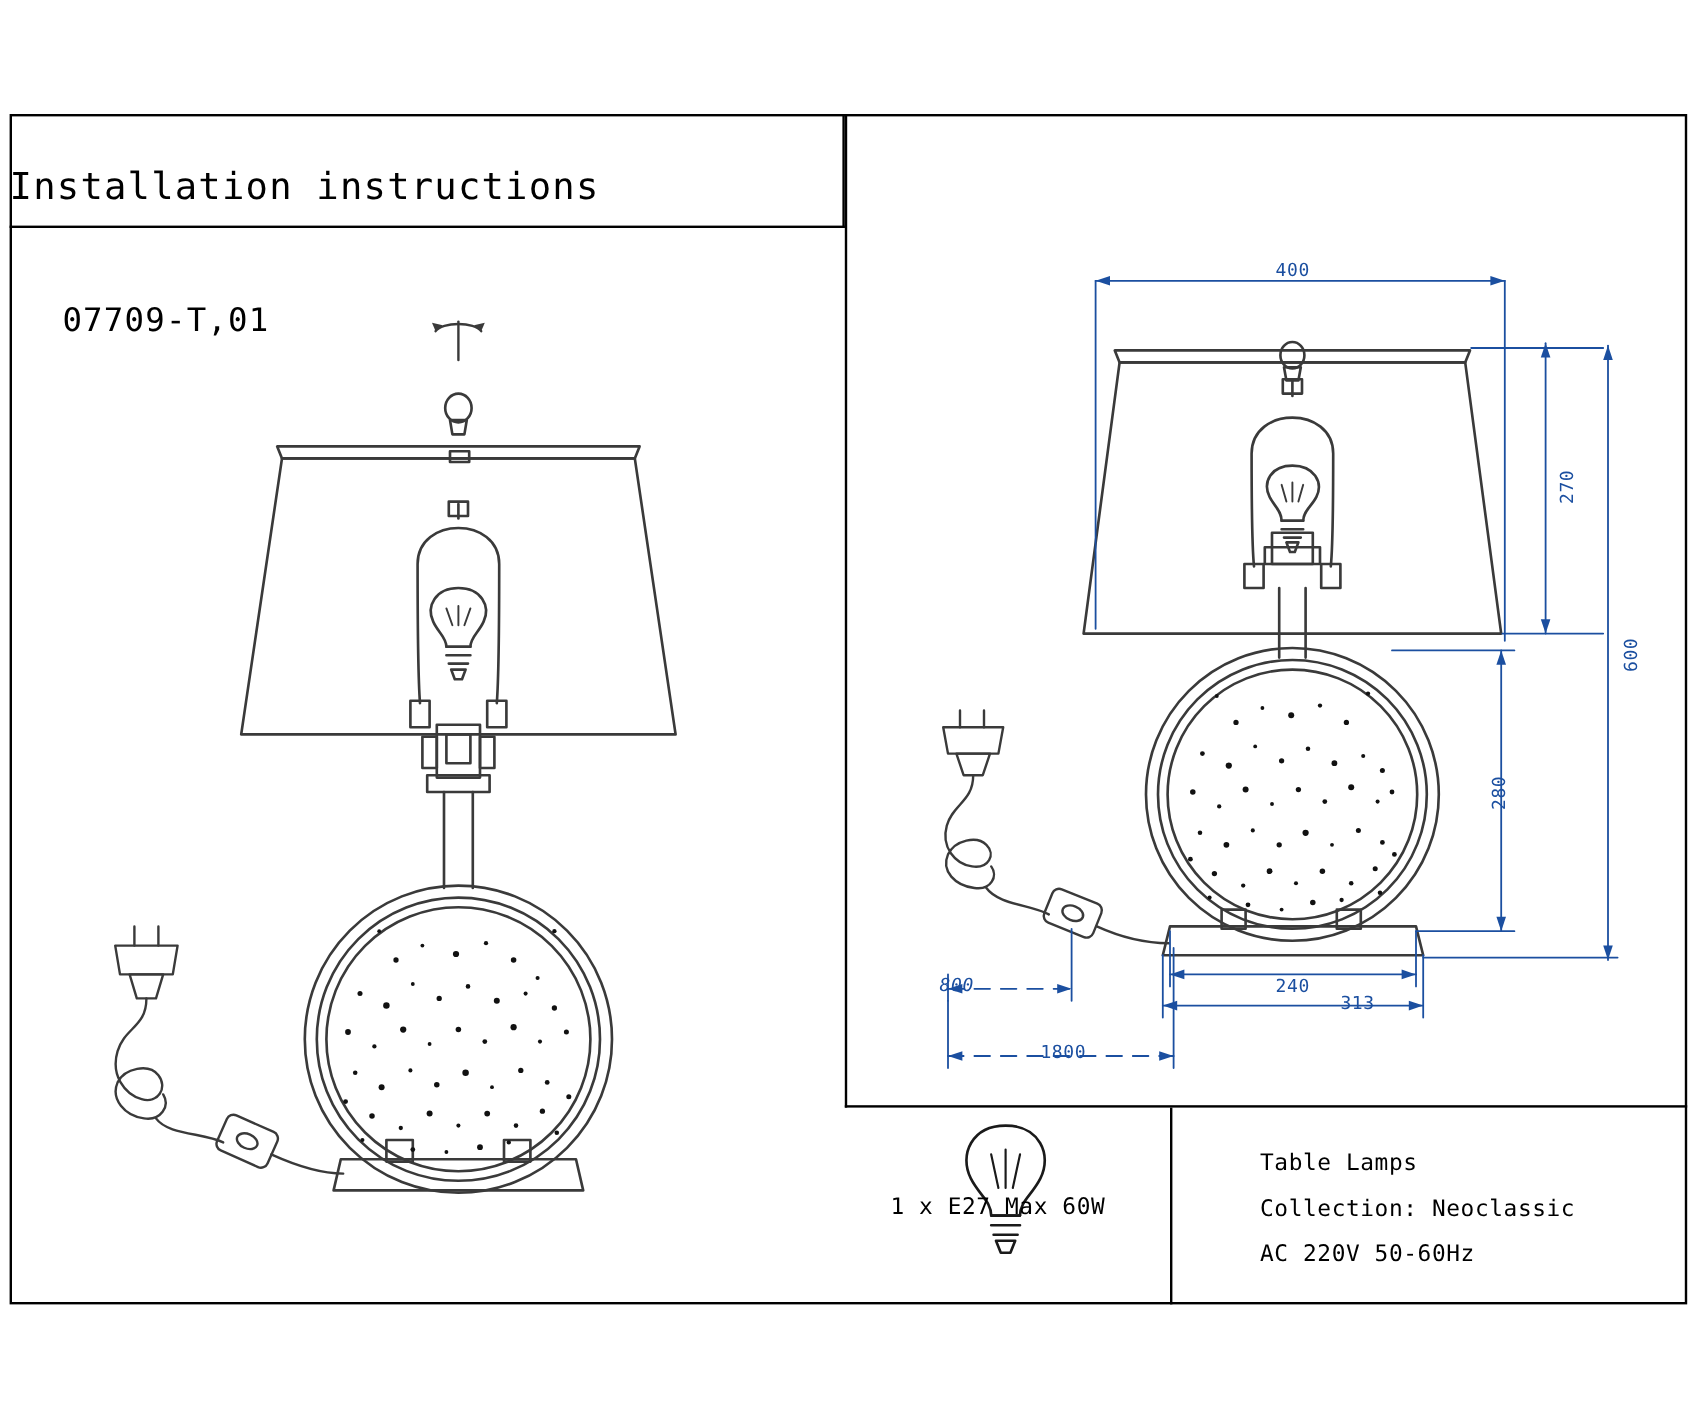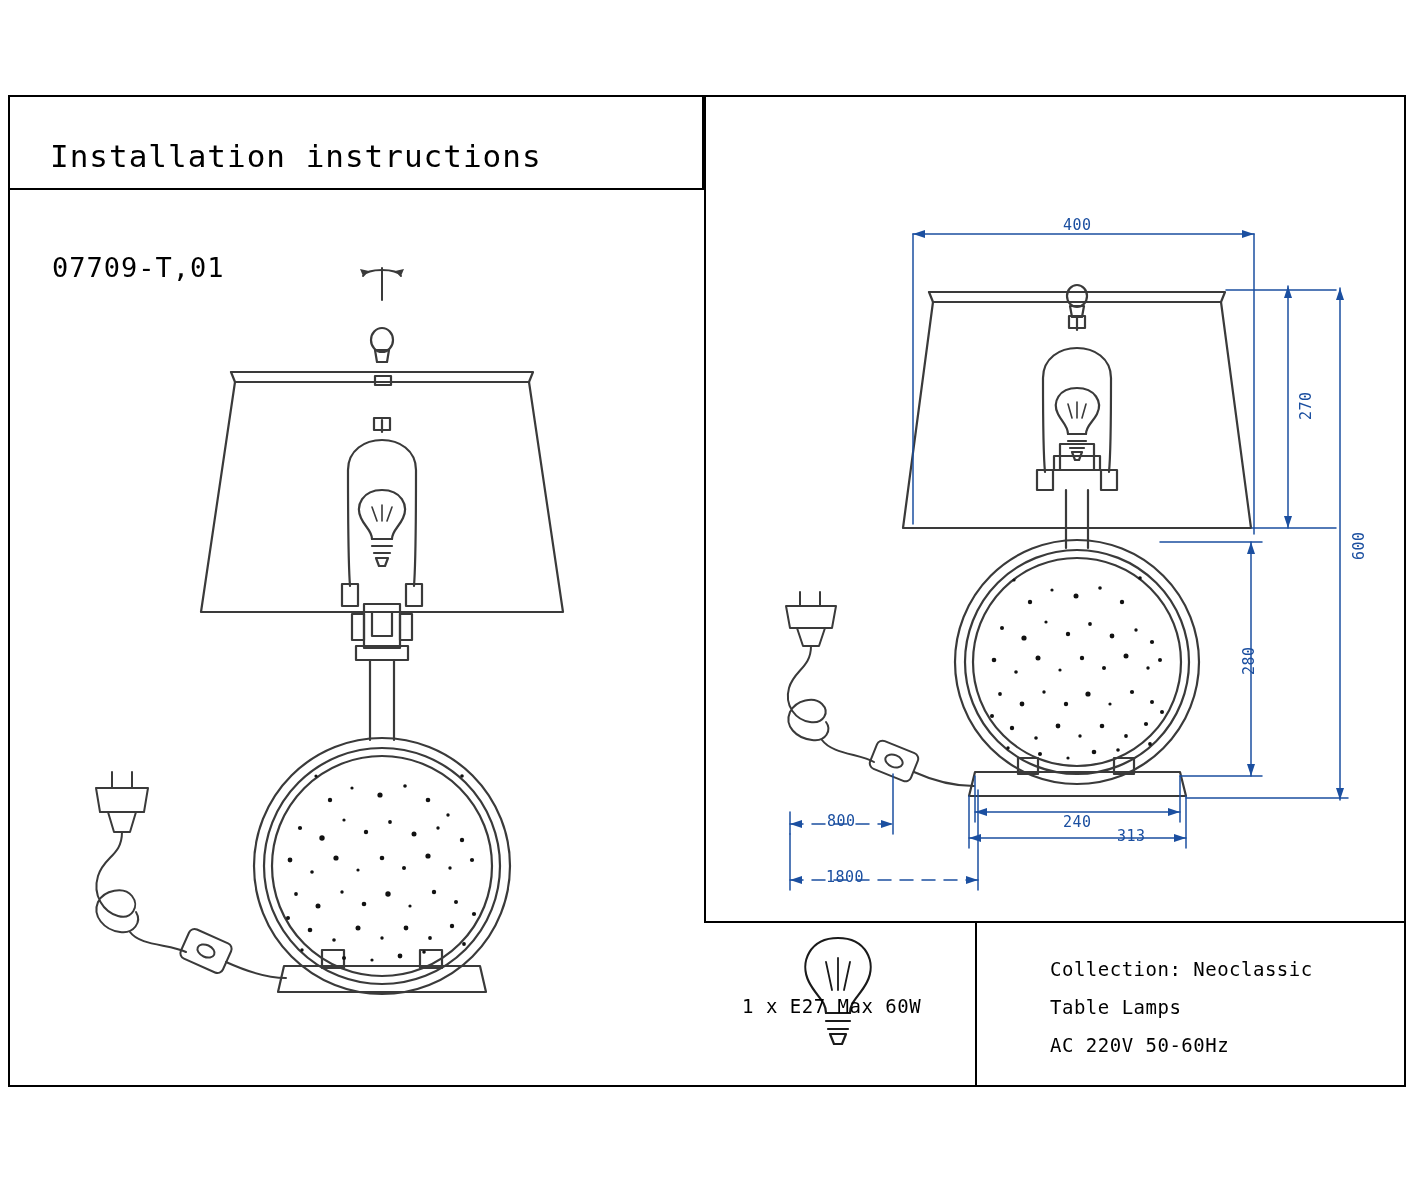--- a/index.html
+++ b/index.html
@@ -37,21 +37,20 @@
     height: 95px;
     border-right: 2px solid #000;
     border-bottom: 2px solid #000;
     box-sizing: border-box;
     display: flex;
     align-items: center;
   }
   .title-text {
     font-size: 31px;
     letter-spacing: 1px;
-    padding-left: 42px;
     white-space: nowrap;
     margin-top: 28px;
   }
   
   .v-divider {
     position: absolute;
     left: 704px;
     top: 95px;
     width: 2px;
     height: 828px;
@@ -400,24 +399,24 @@
       </g>
     </g>
   </svg>
 
   <div class="dim-text" style="left:1063px; top:216px;">400</div>
   <div class="dim-text vert" style="left:1297px; top:420px;">270</div>
   <div class="dim-text vert" style="left:1350px; top:560px;">600</div>
   <div class="dim-text vert" style="left:1240px; top:675px;">280</div>
   <div class="dim-text" style="left:1063px; top:813px;">240</div>
   <div class="dim-text" style="left:1117px; top:827px;">313</div>
-  <div class="dim-text" style="left:827px; top:812px;">800</div>
-  <div class="dim-text" style="left:826px; top:868px;">1800</div>
+  <div class="dim-text" style="left:783px; top:812px;font-style:italic;">800</div>
+  <div class="dim-text" style="left:867px; top:868px;">1800</div>
 
   <div class="bulb-spec">1 x E27 Max 60W</div>
 
   <div class="collection-block">
+    <div>Table Lamps</div>
     <div>Collection: Neoclassic</div>
-    <div>Table Lamps</div>
     <div>AC 220V   50-60Hz</div>
   </div>
 
 </div>
 
 </body></html>

